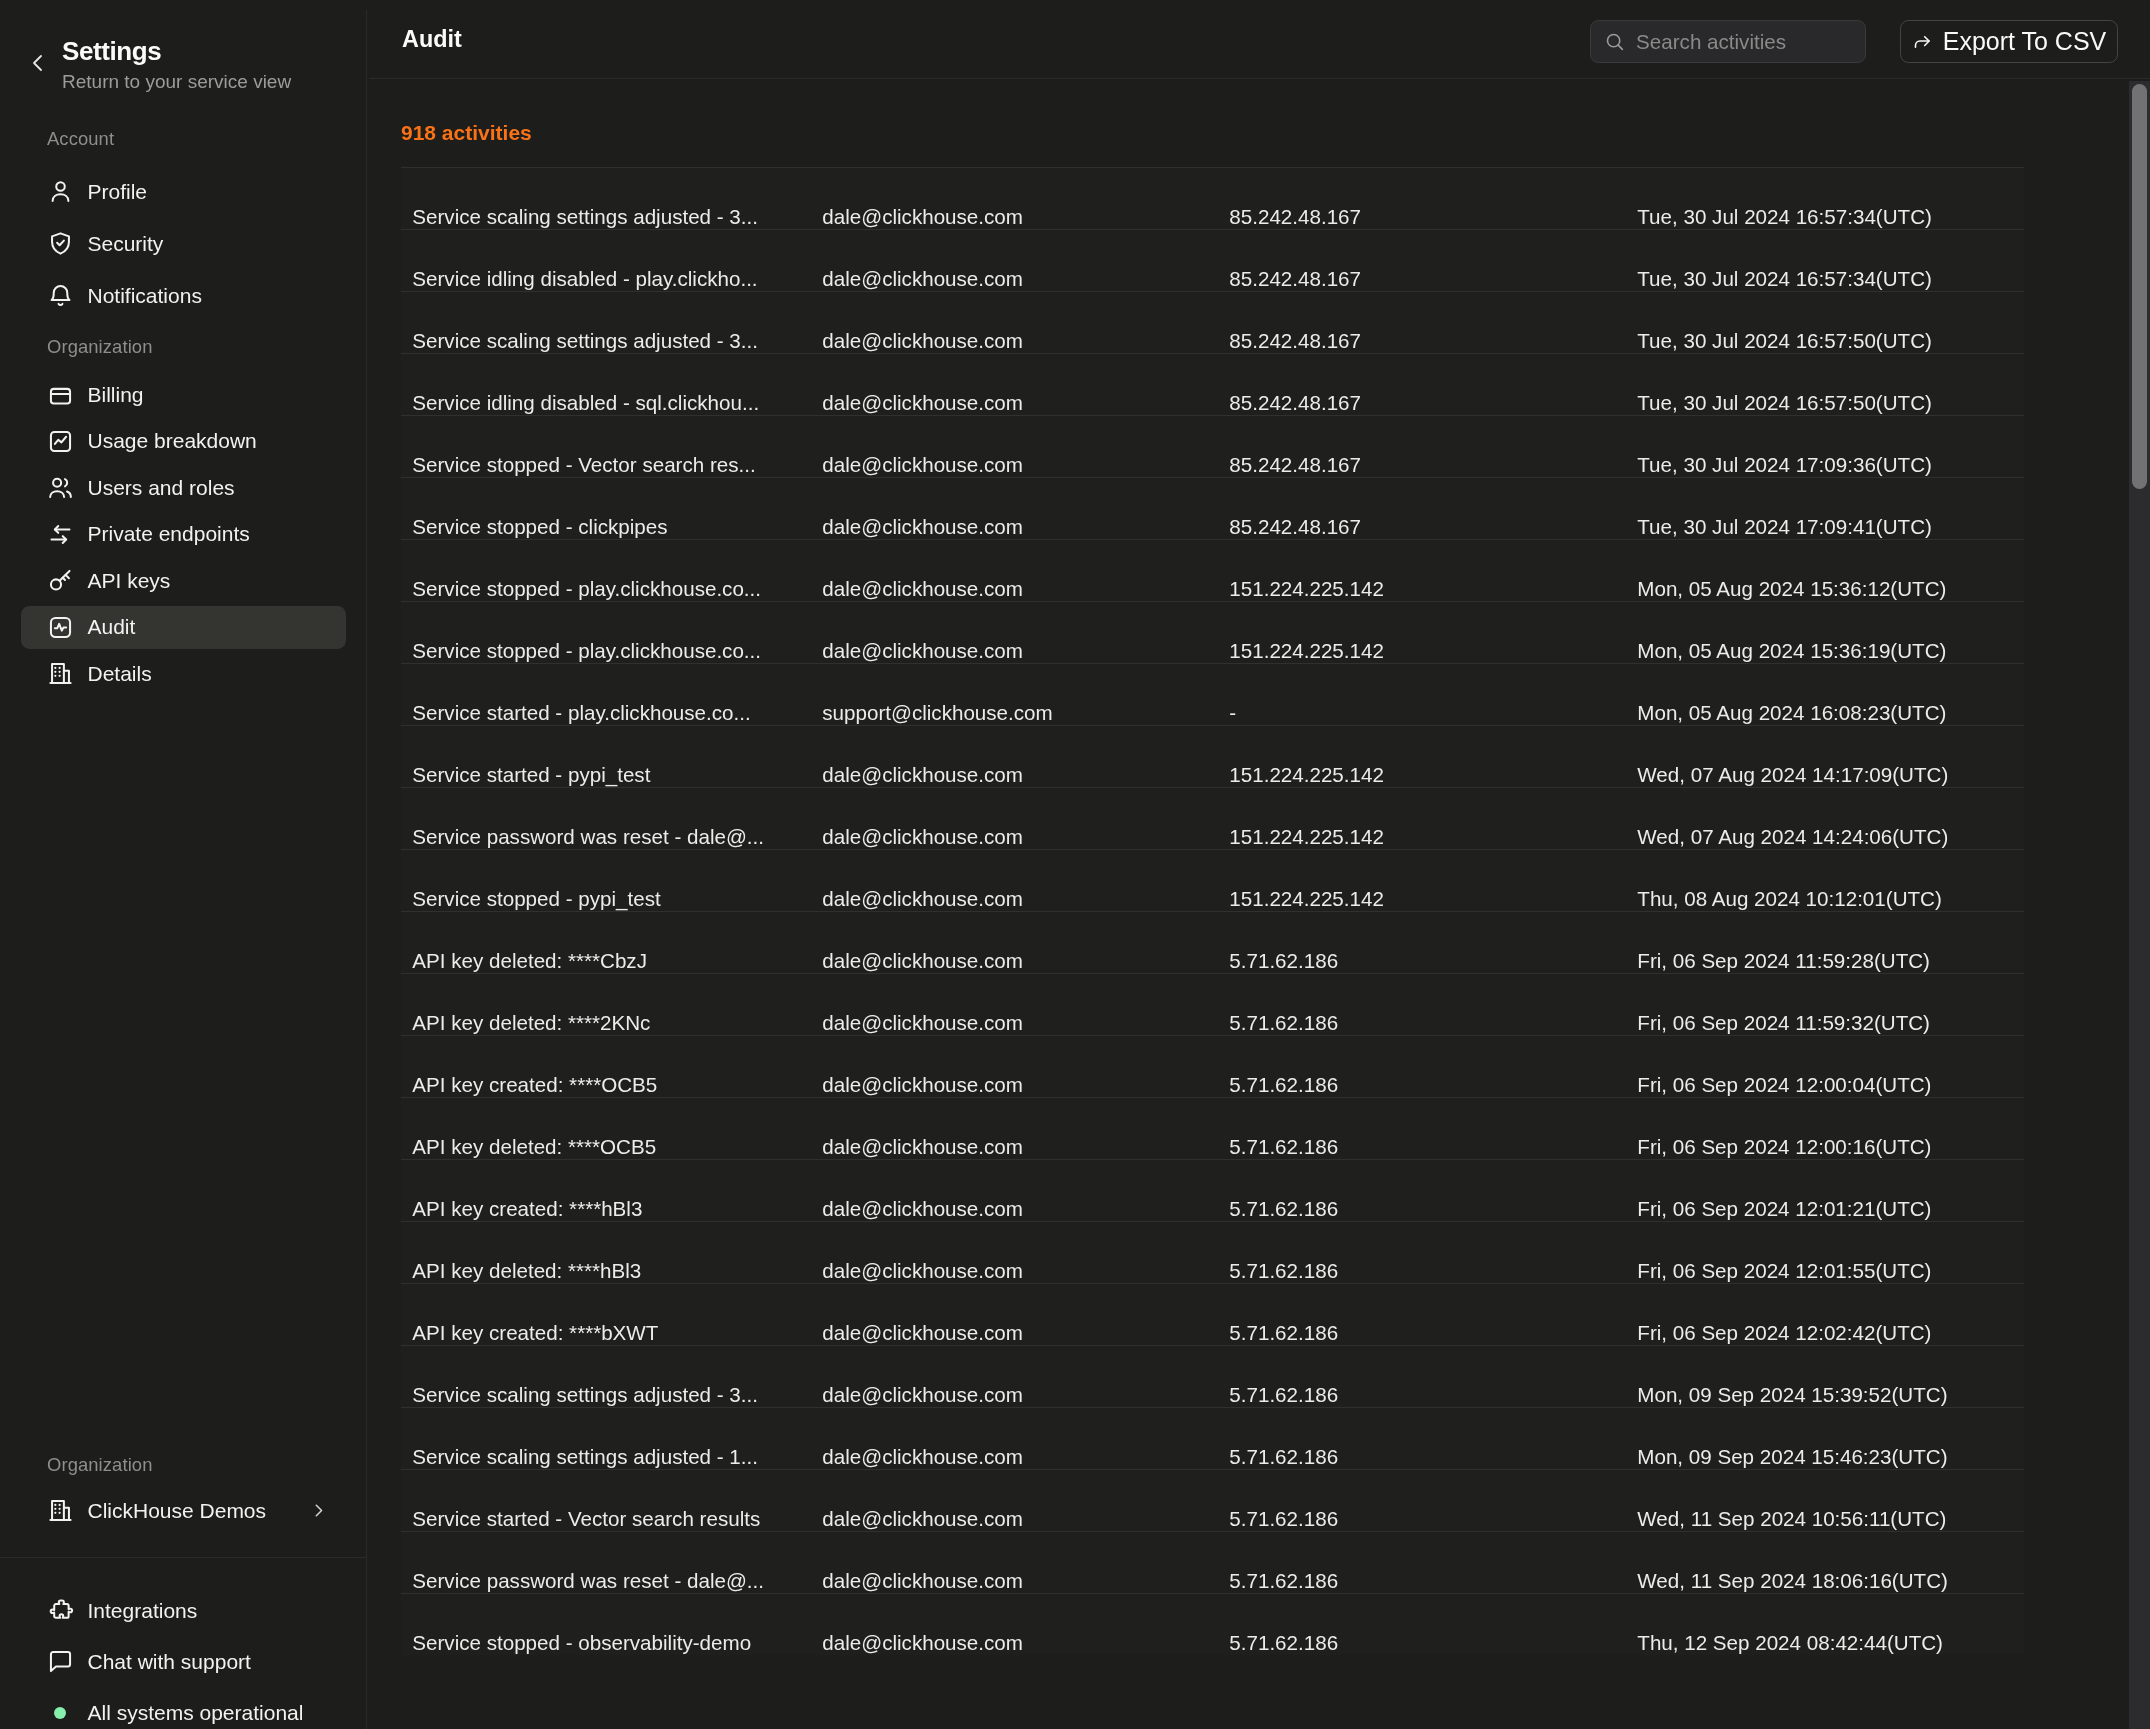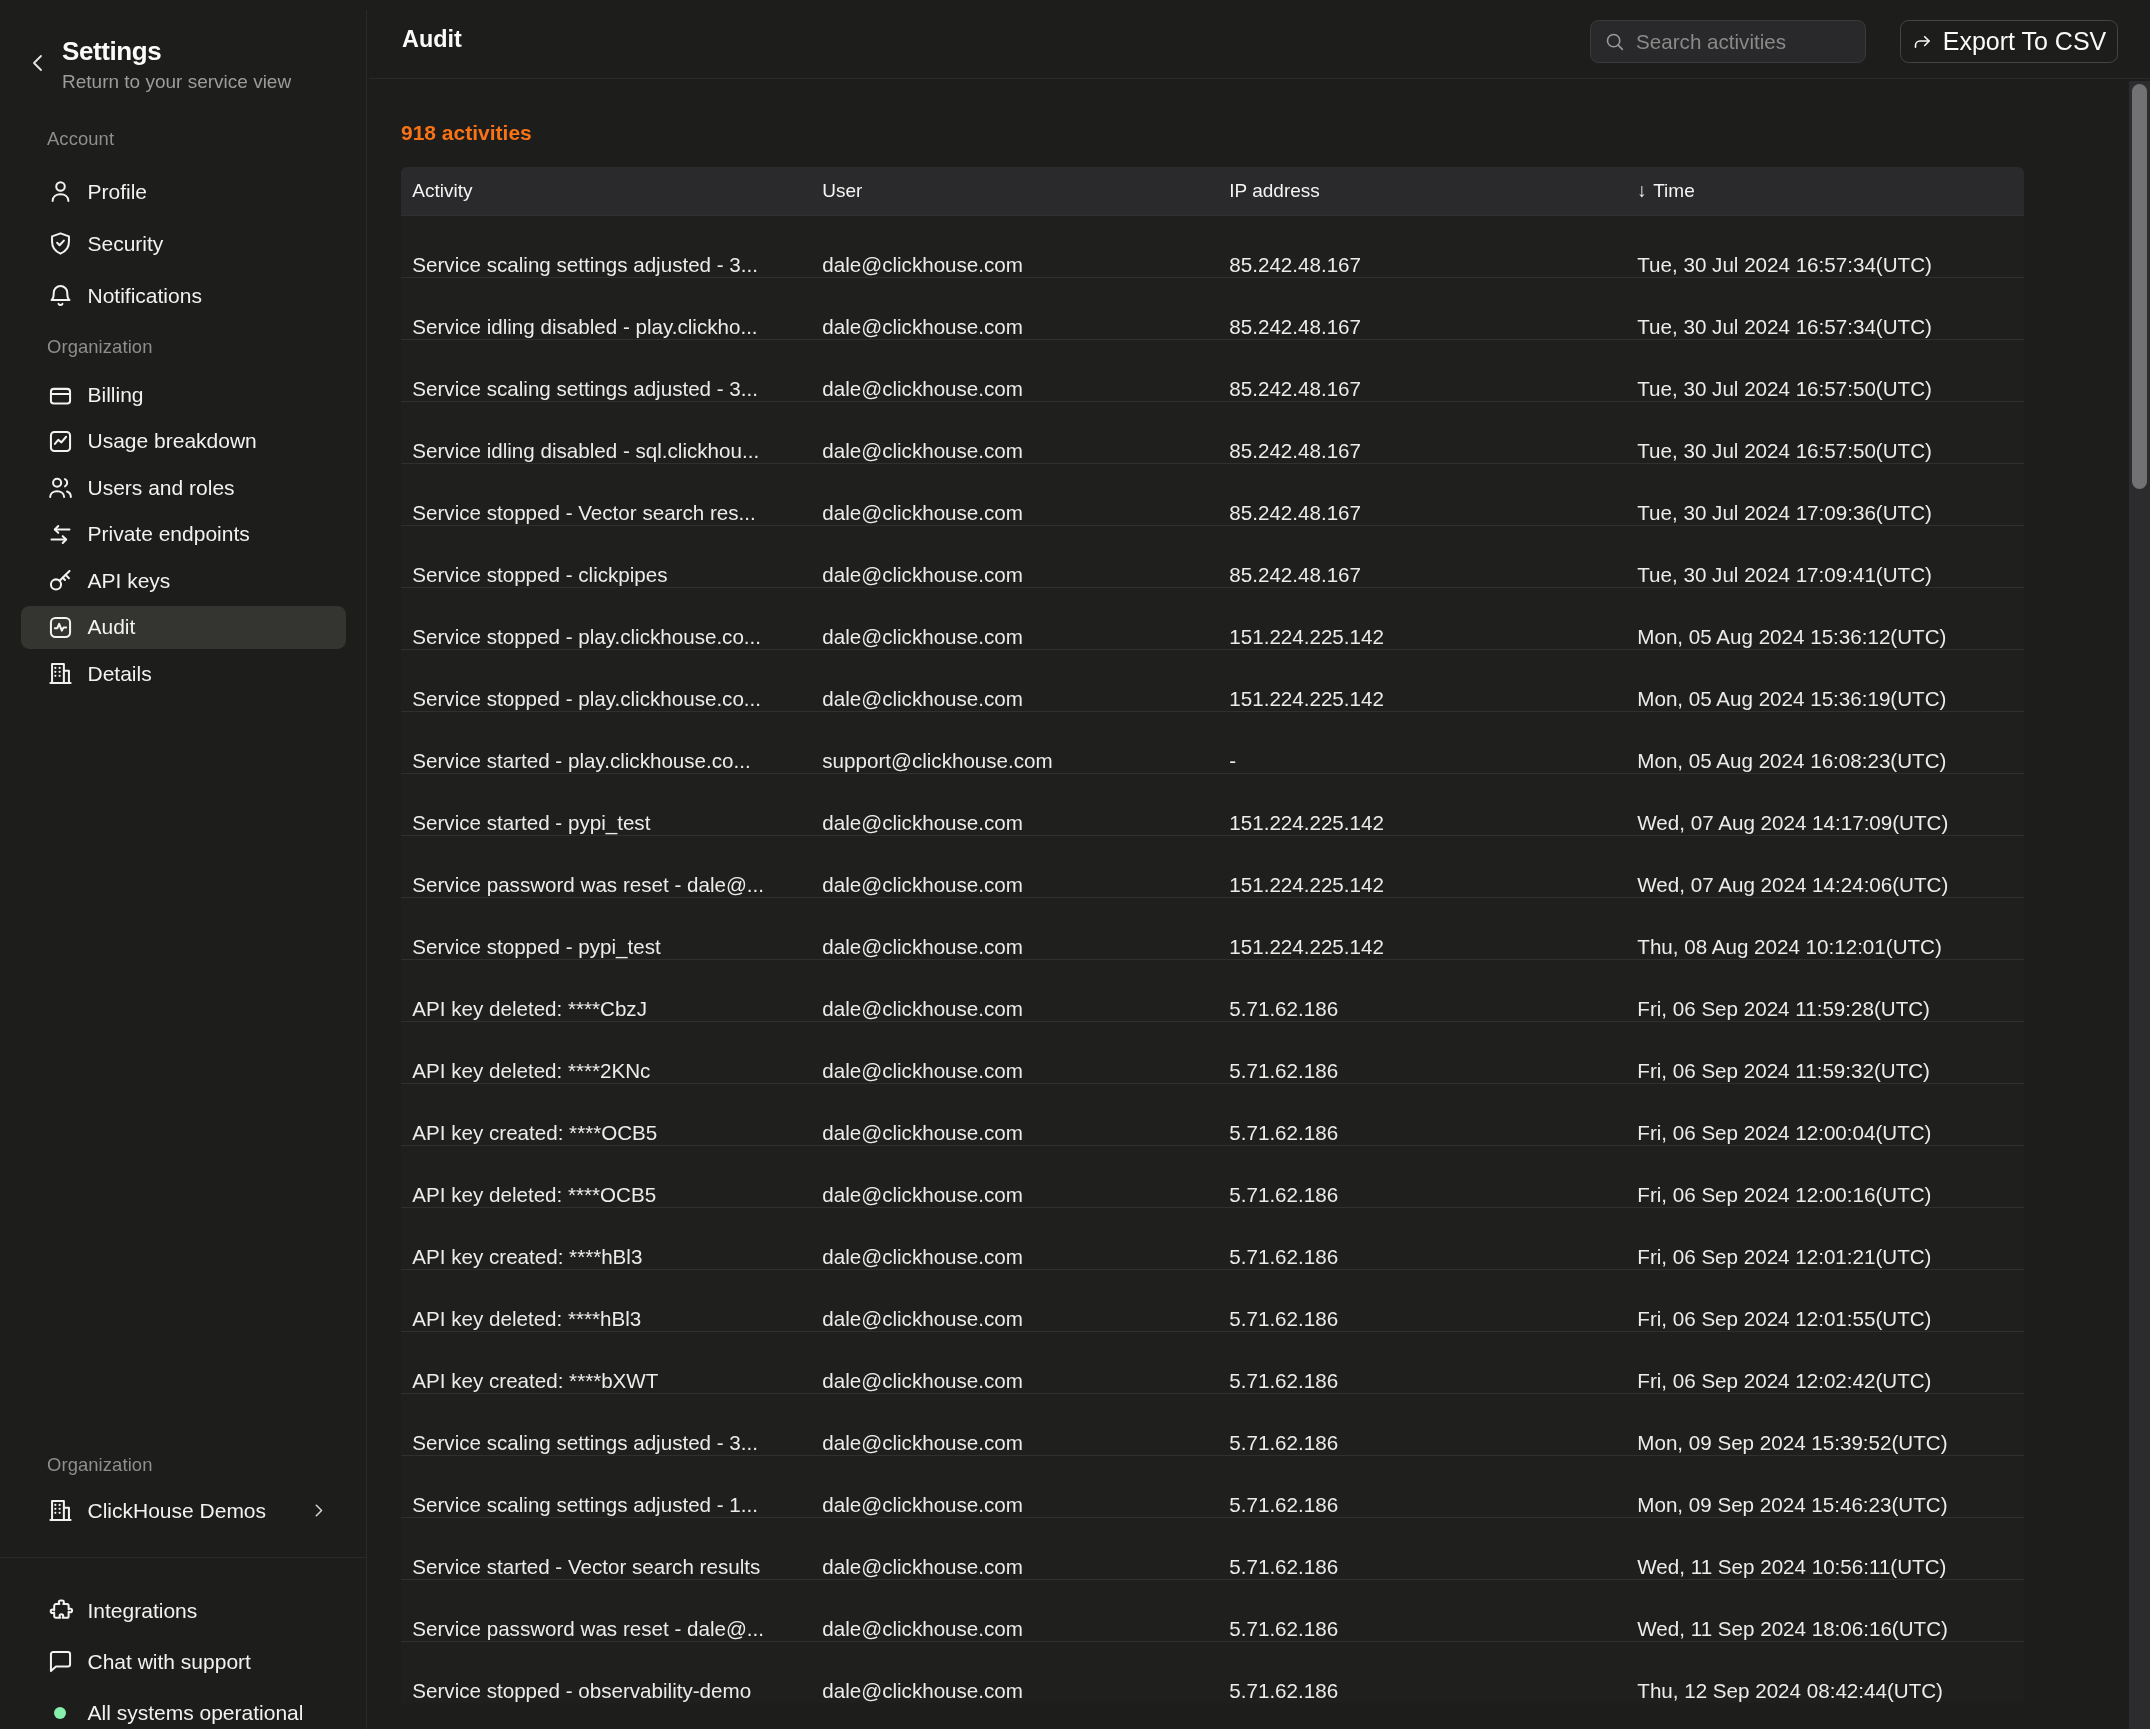--- a/index.html
+++ b/index.html
@@ -334,29 +334,20 @@
           <path d="M4 18.5v-2a5 5 0 0 1 5-5h10.5"></path>
         </svg>
       </span>
     <span>Export To CSV</span>
   </button>
 </header>
 
 <div class="count-label">918 activities</div>
 
 <div class="audit-table">
-  <div class="thead">
-    <div class="cell c0">Activity</div>
-    <div class="cell c1">User</div>
-    <div class="cell c2">IP address</div>
-    <div class="cell c3">
-      <span class="sort-arrow">↓</span>
-      <span>Time</span>
-    </div>
-  </div>
   <div class="tbody">
 
   <div class="trow">
         <div class="cell c0">Service scaling settings adjusted - 3...</div>
         <div class="cell c1">dale@clickhouse.com</div>
         <div class="cell c2">85.242.48.167</div>
         <div class="cell c3">Tue, 30 Jul 2024 16:57:34(UTC)</div>
       </div>
       <div class="trow">
         <div class="cell c0">Service idling disabled - play.clickho...</div>

